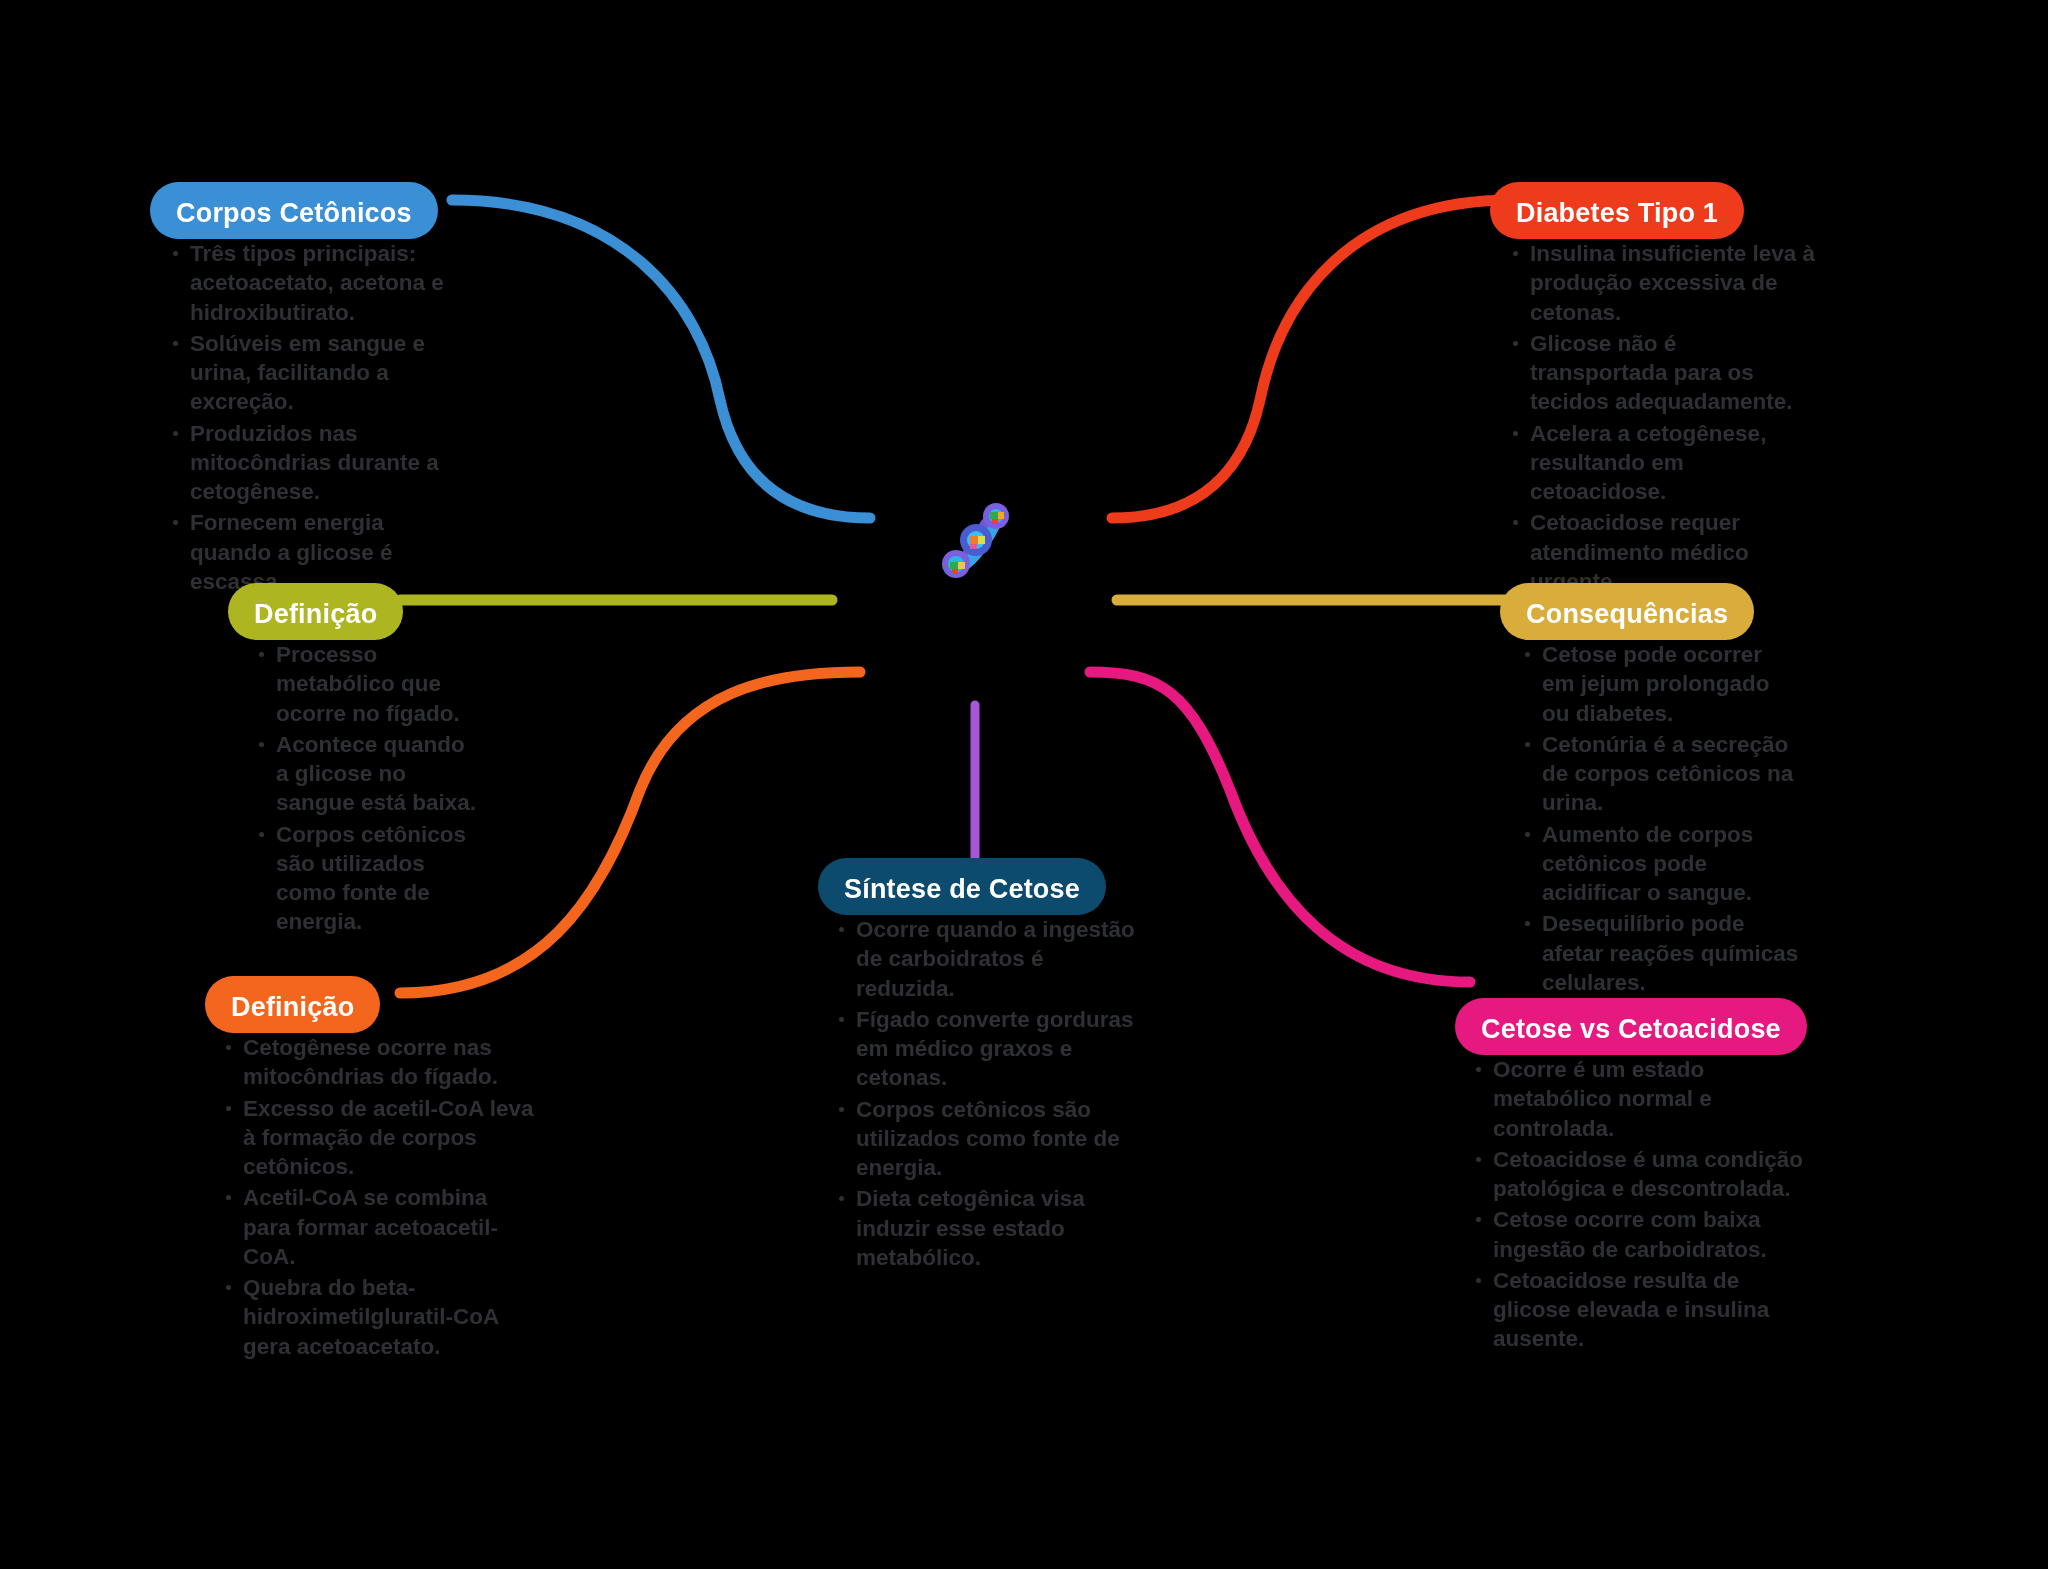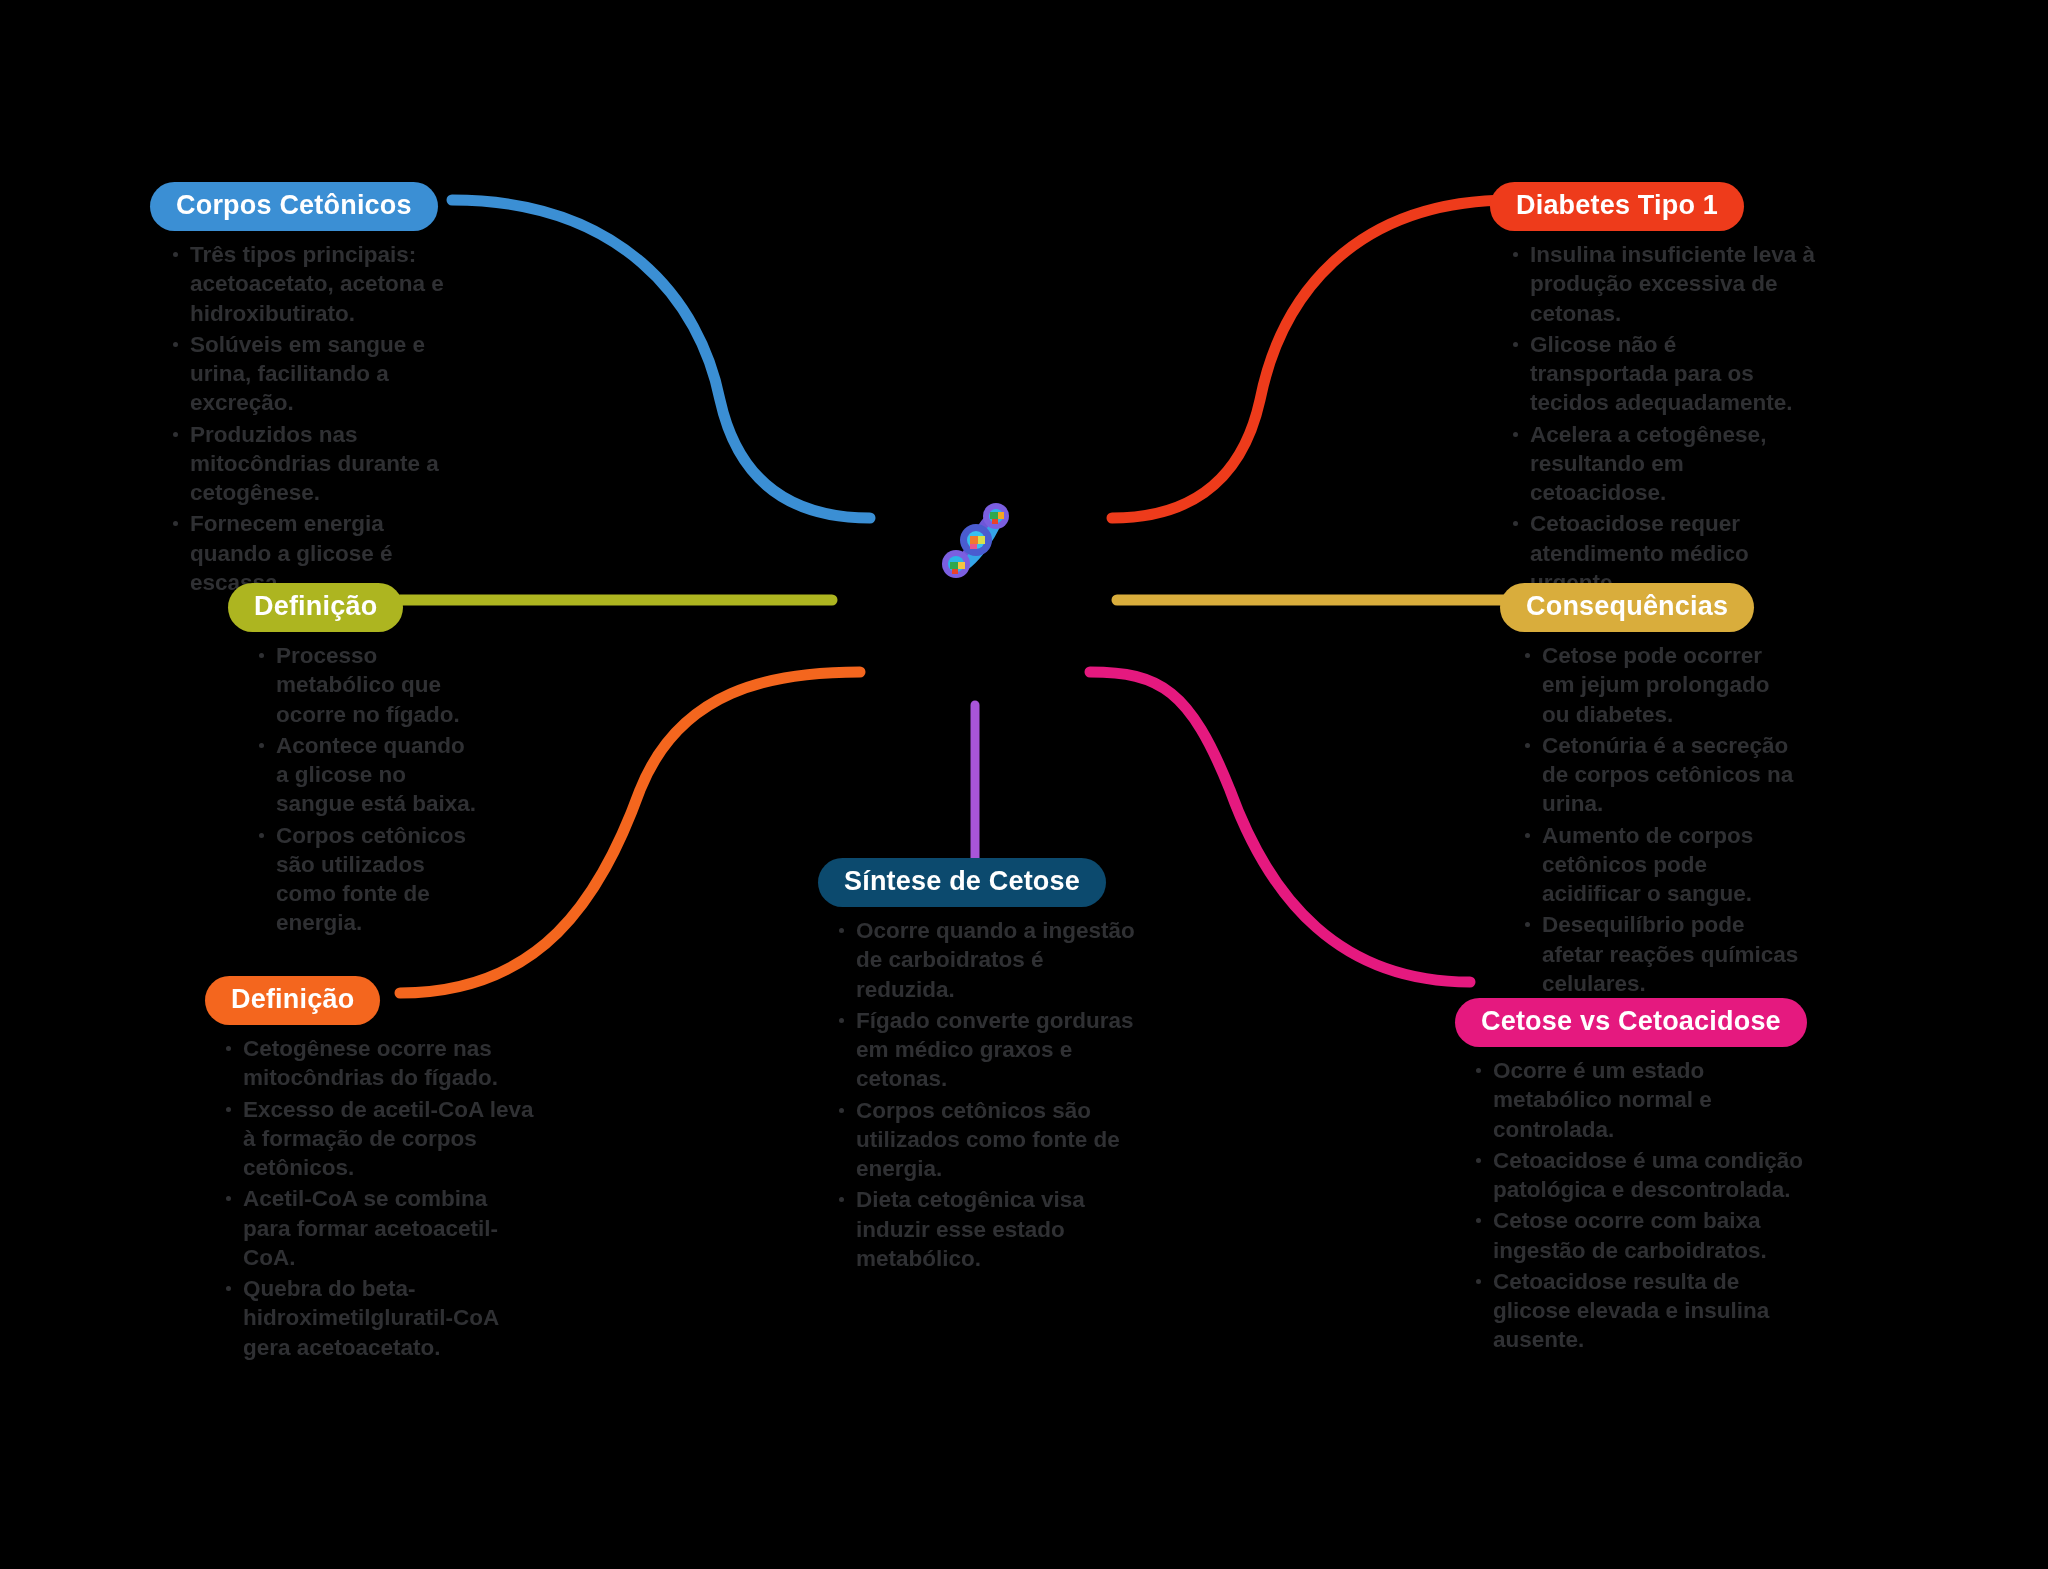--- a/index.html
+++ b/index.html
@@ -15,31 +15,30 @@
 
   .node { position: absolute; }
 
   .badge {
     display: inline-block;
     border-radius: 999px;
     color: #ffffff;
     font-weight: 700;
     font-size: 27px;
     letter-spacing: 0.2px;
-    padding: 10px 26px 12px 26px;
+    padding: 18px 26px 12px 26px;
     white-space: nowrap;
     line-height: 1;
   }
   .badge-wrap { display: flex; }
   .badge-wrap.left  { justify-content: flex-start; }
   .badge-wrap.right { justify-content: flex-start; }
 
   ul.bullets {
     list-style: none;
-    margin-top: 9px;
   }
   ul.bullets li {
     position: relative;
     color: #2f3033;
     font-size: 22.5px;
     line-height: 1.30;
     font-weight: 600;
     padding-left: 20px;
     margin-bottom: 2px;
   }

